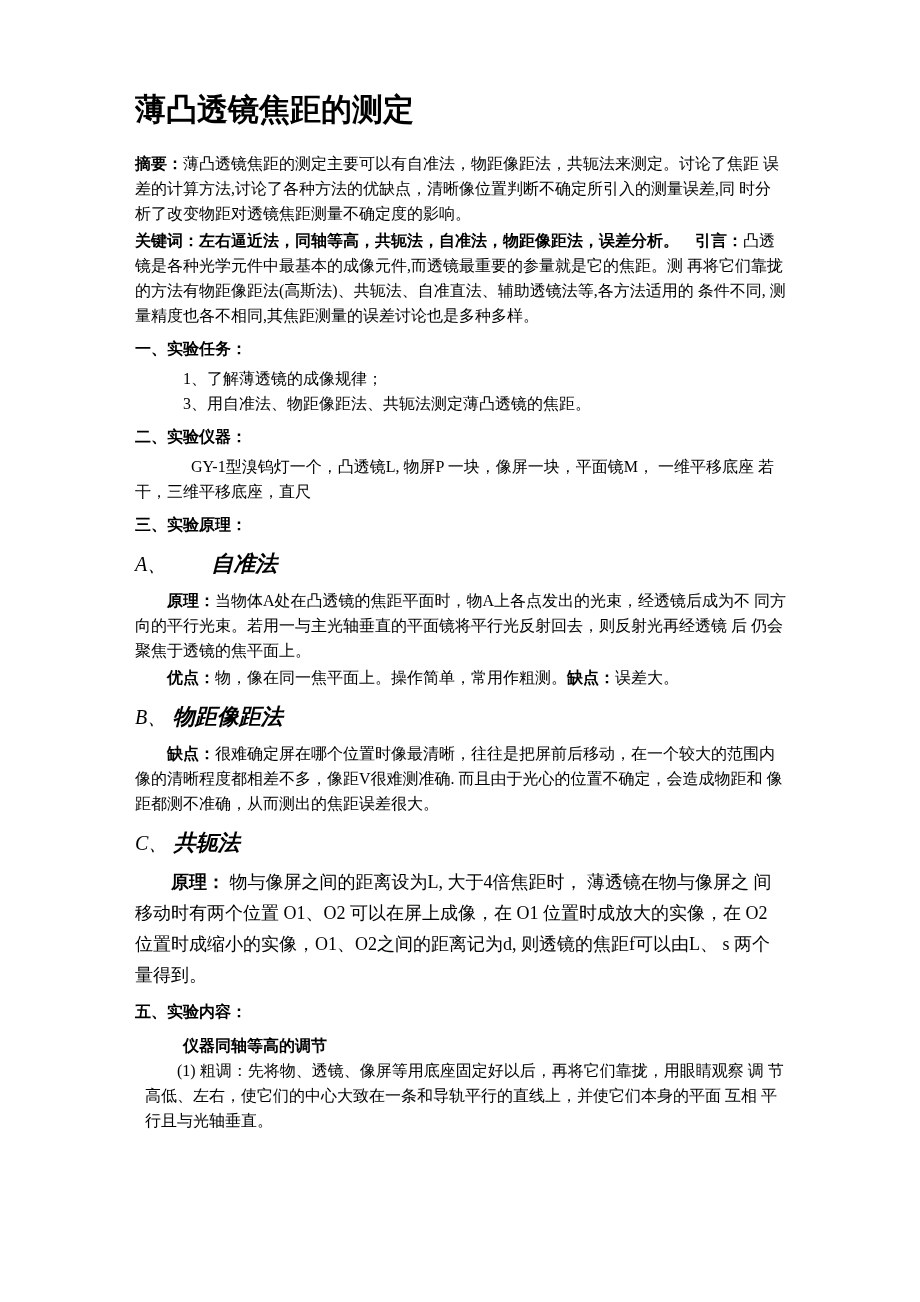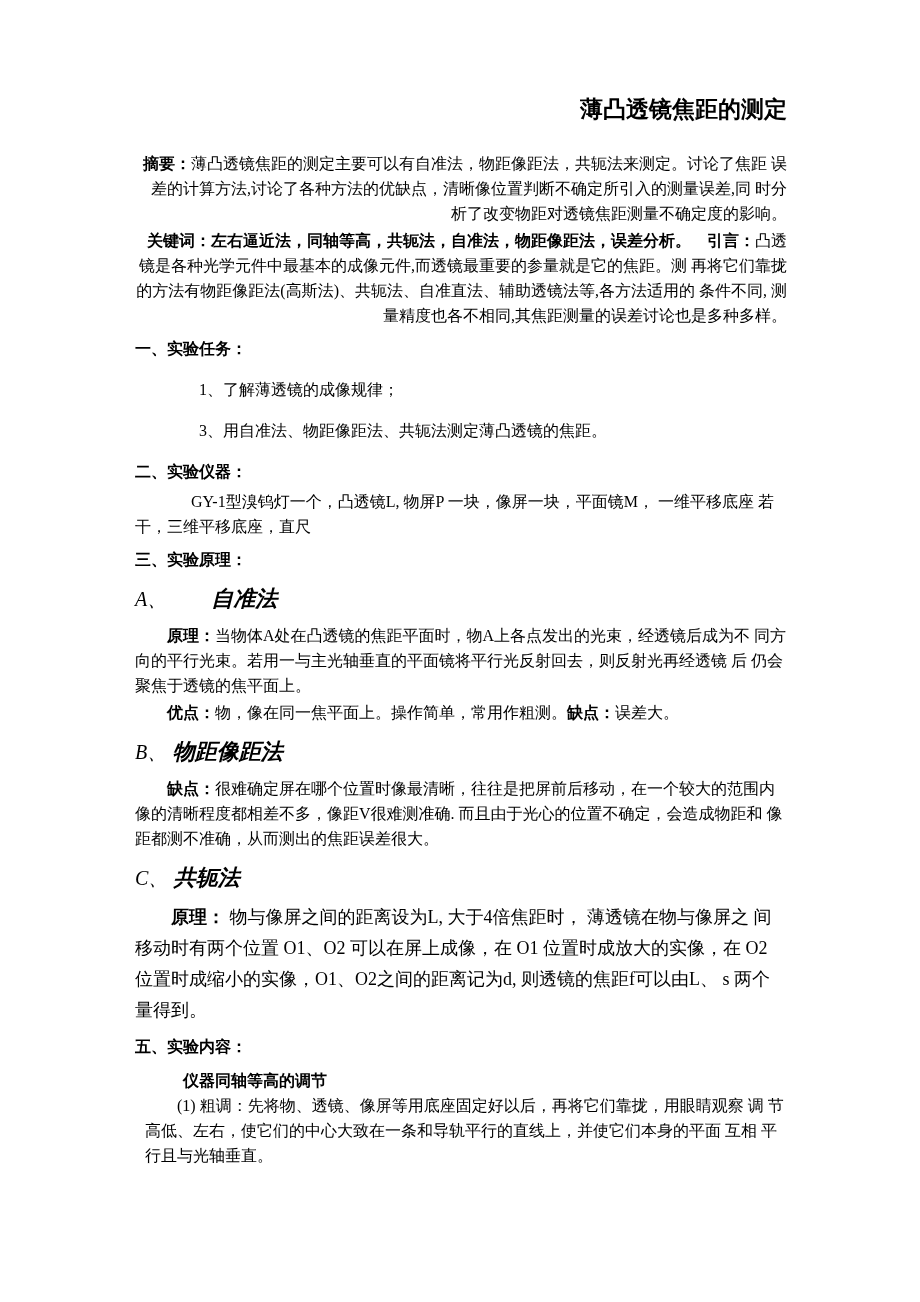--- a/index.html
+++ b/index.html
@@ -11,32 +11,32 @@
     color: #000000;
     font-family: "Liberation Serif", "DejaVu Serif", serif;
   }
   .page {
     width: 920px;
     height: 1302px;
     padding: 95px 133px 40px 135px;
     overflow: hidden;
     background: #ffffff;
   }
-  .blk { font-size: 16px; line-height: 25px; margin: 16px; }
+  .blk { font-size: 16px; line-height: 25px; margin: 0; }
   .run { white-space: pre-wrap; }
   .bold { font-weight: bold; }
 
   .doc-title {
-    text-align: right;
-    font-size: 23px;
+    text-align: left;
+    font-size: 31px;
     line-height: 30px;
     font-weight: bold;
     margin: 0 0 26px 0;
   }
-  .para { margin: 0 0 2px 0; text-align: right; }
+  .para { margin: 0 0 2px 0; }
   .para-indent { text-indent: 2em; margin: 0 0 2px 0; }
   .para-indent3 { text-indent: 3.5em; margin: 0 0 2px 0; }
   .heading { font-weight: bold; margin: 8px 0 5px 0; }
   .list-item { padding-left: 3em; }
   .abc-heading { font-size: 20px; line-height: 30px; margin: 12px 0 9px 0; font-style: italic; }
   .abc-heading .bold { font-size: 22px; }
   .para-large { font-size: 18px; line-height: 31px; text-indent: 2em; margin: 4px 12px 8px 0; }
   .sub-bold { font-weight: bold; padding-left: 3em; margin: 9px 0 0 0; }
   .para-body2 { text-indent: 2em; padding-left: 10px; margin: 0 0 2px 0; }
 </style>

